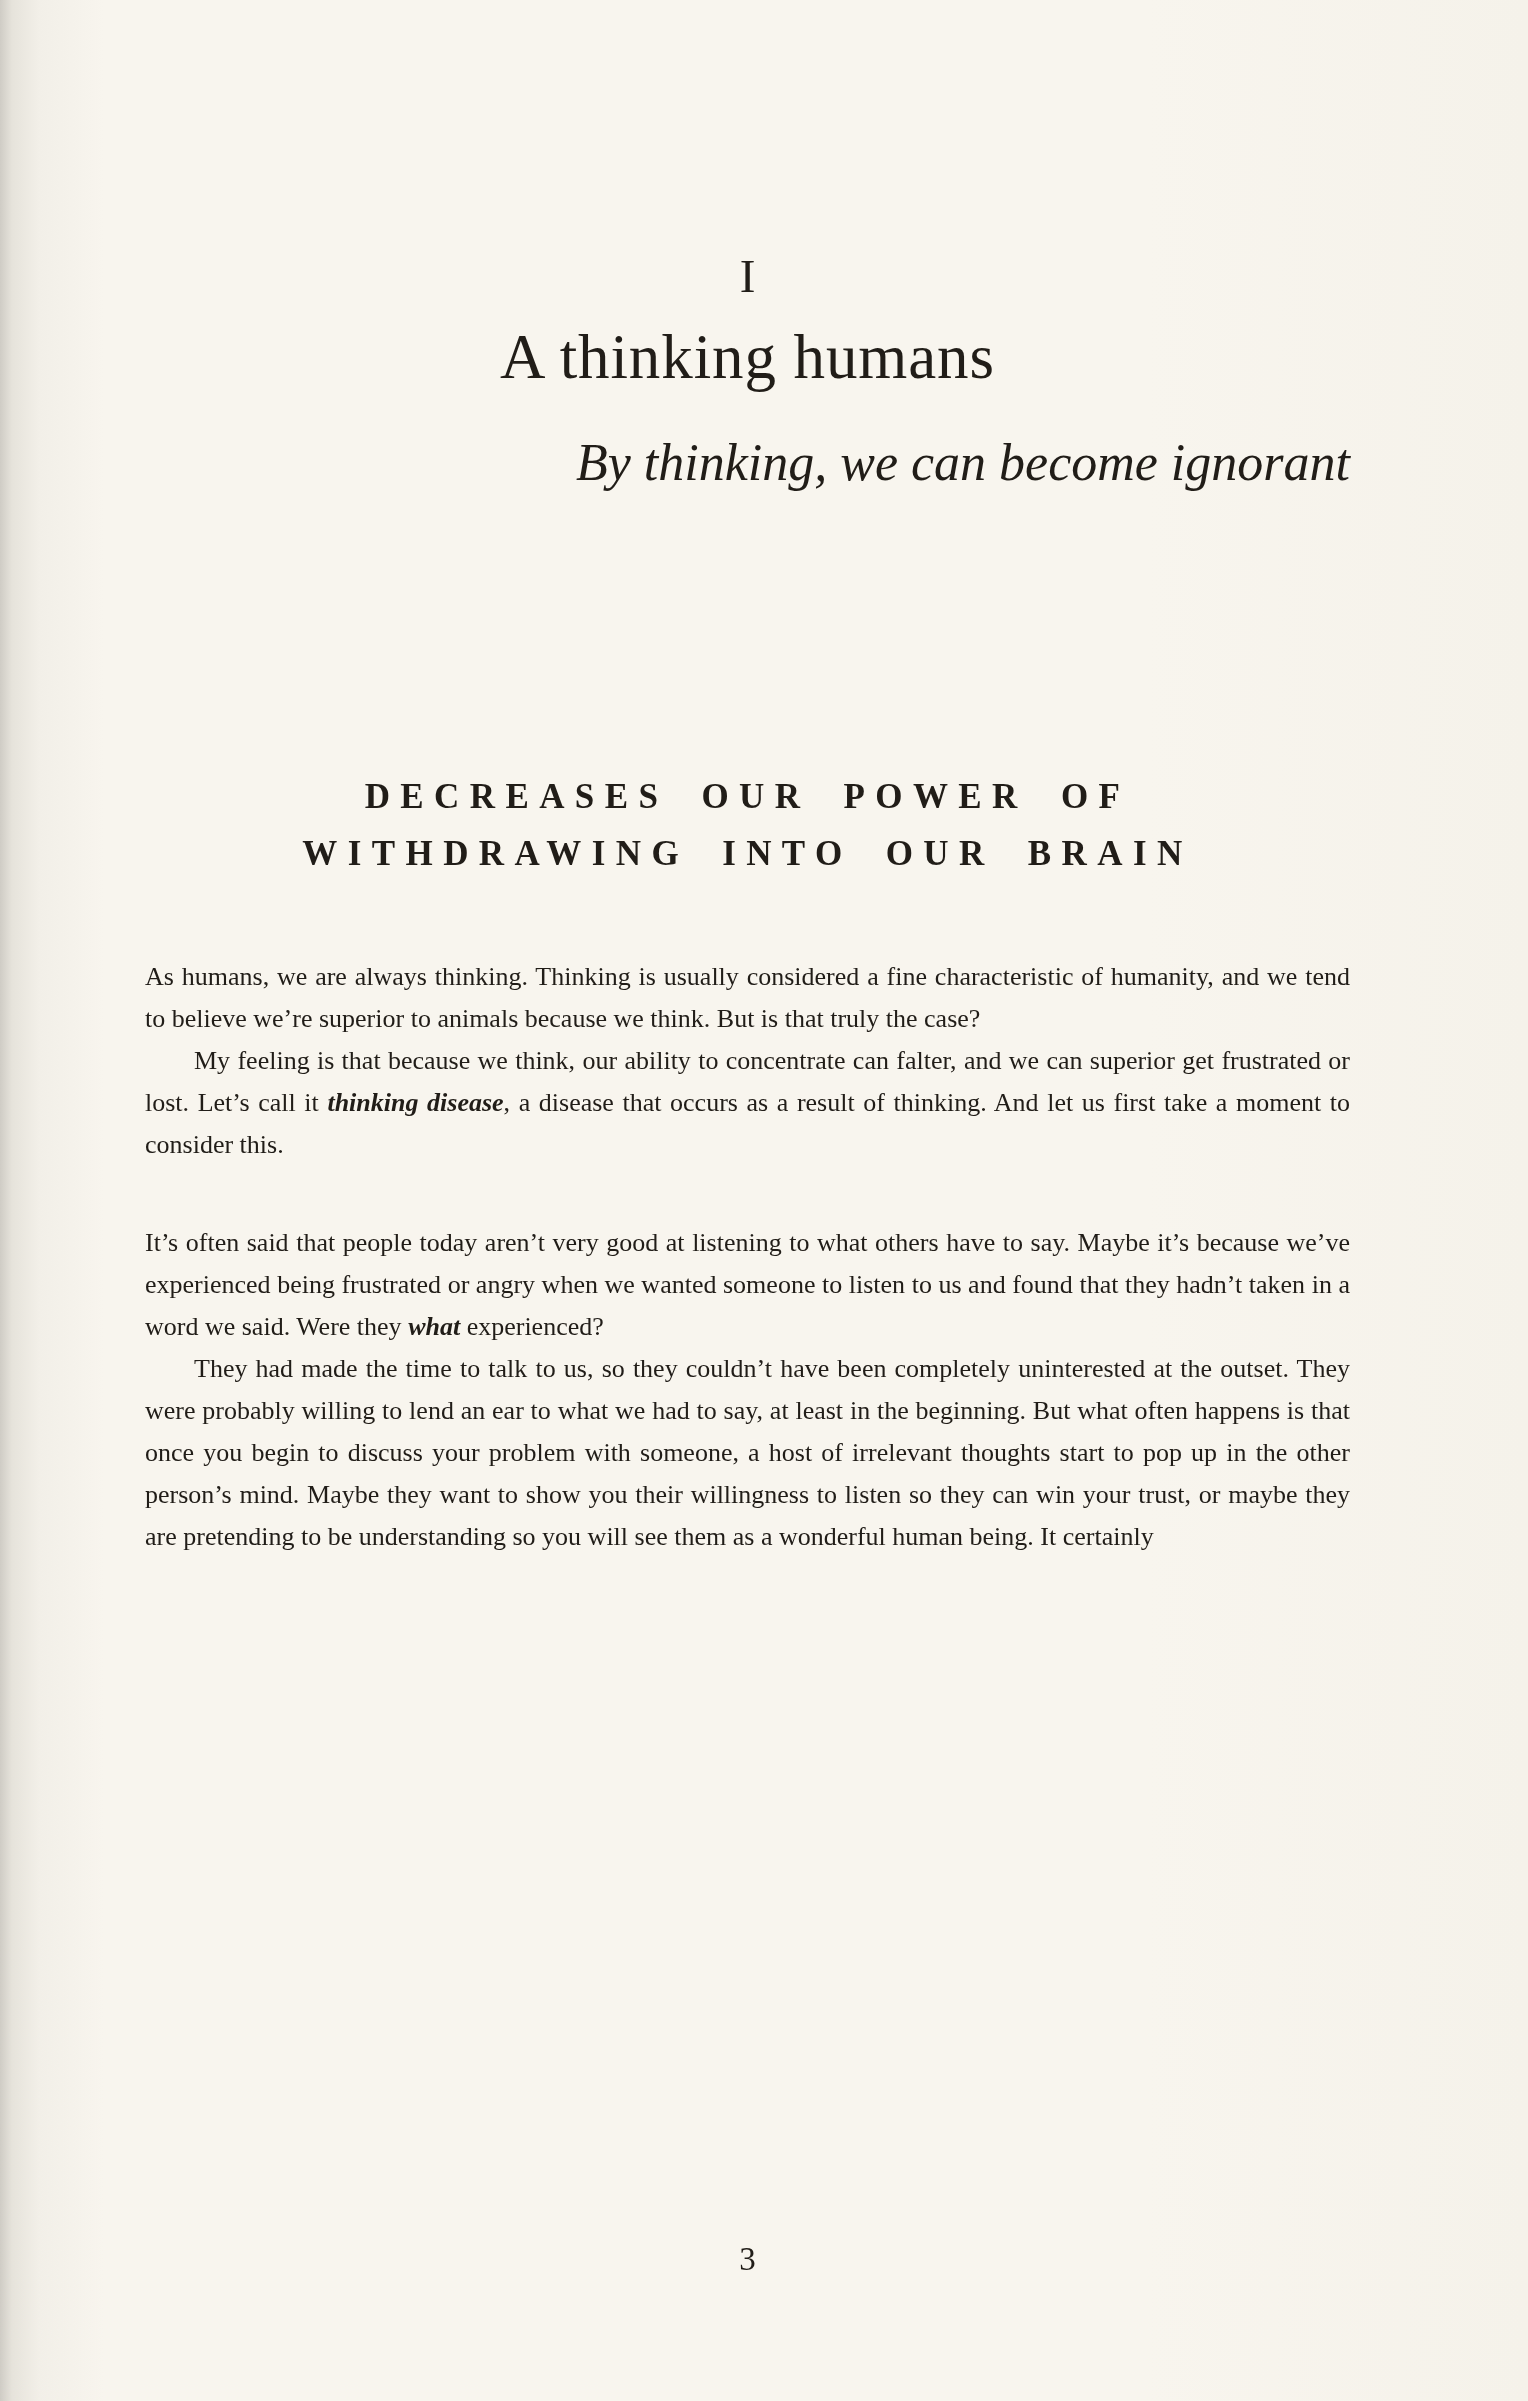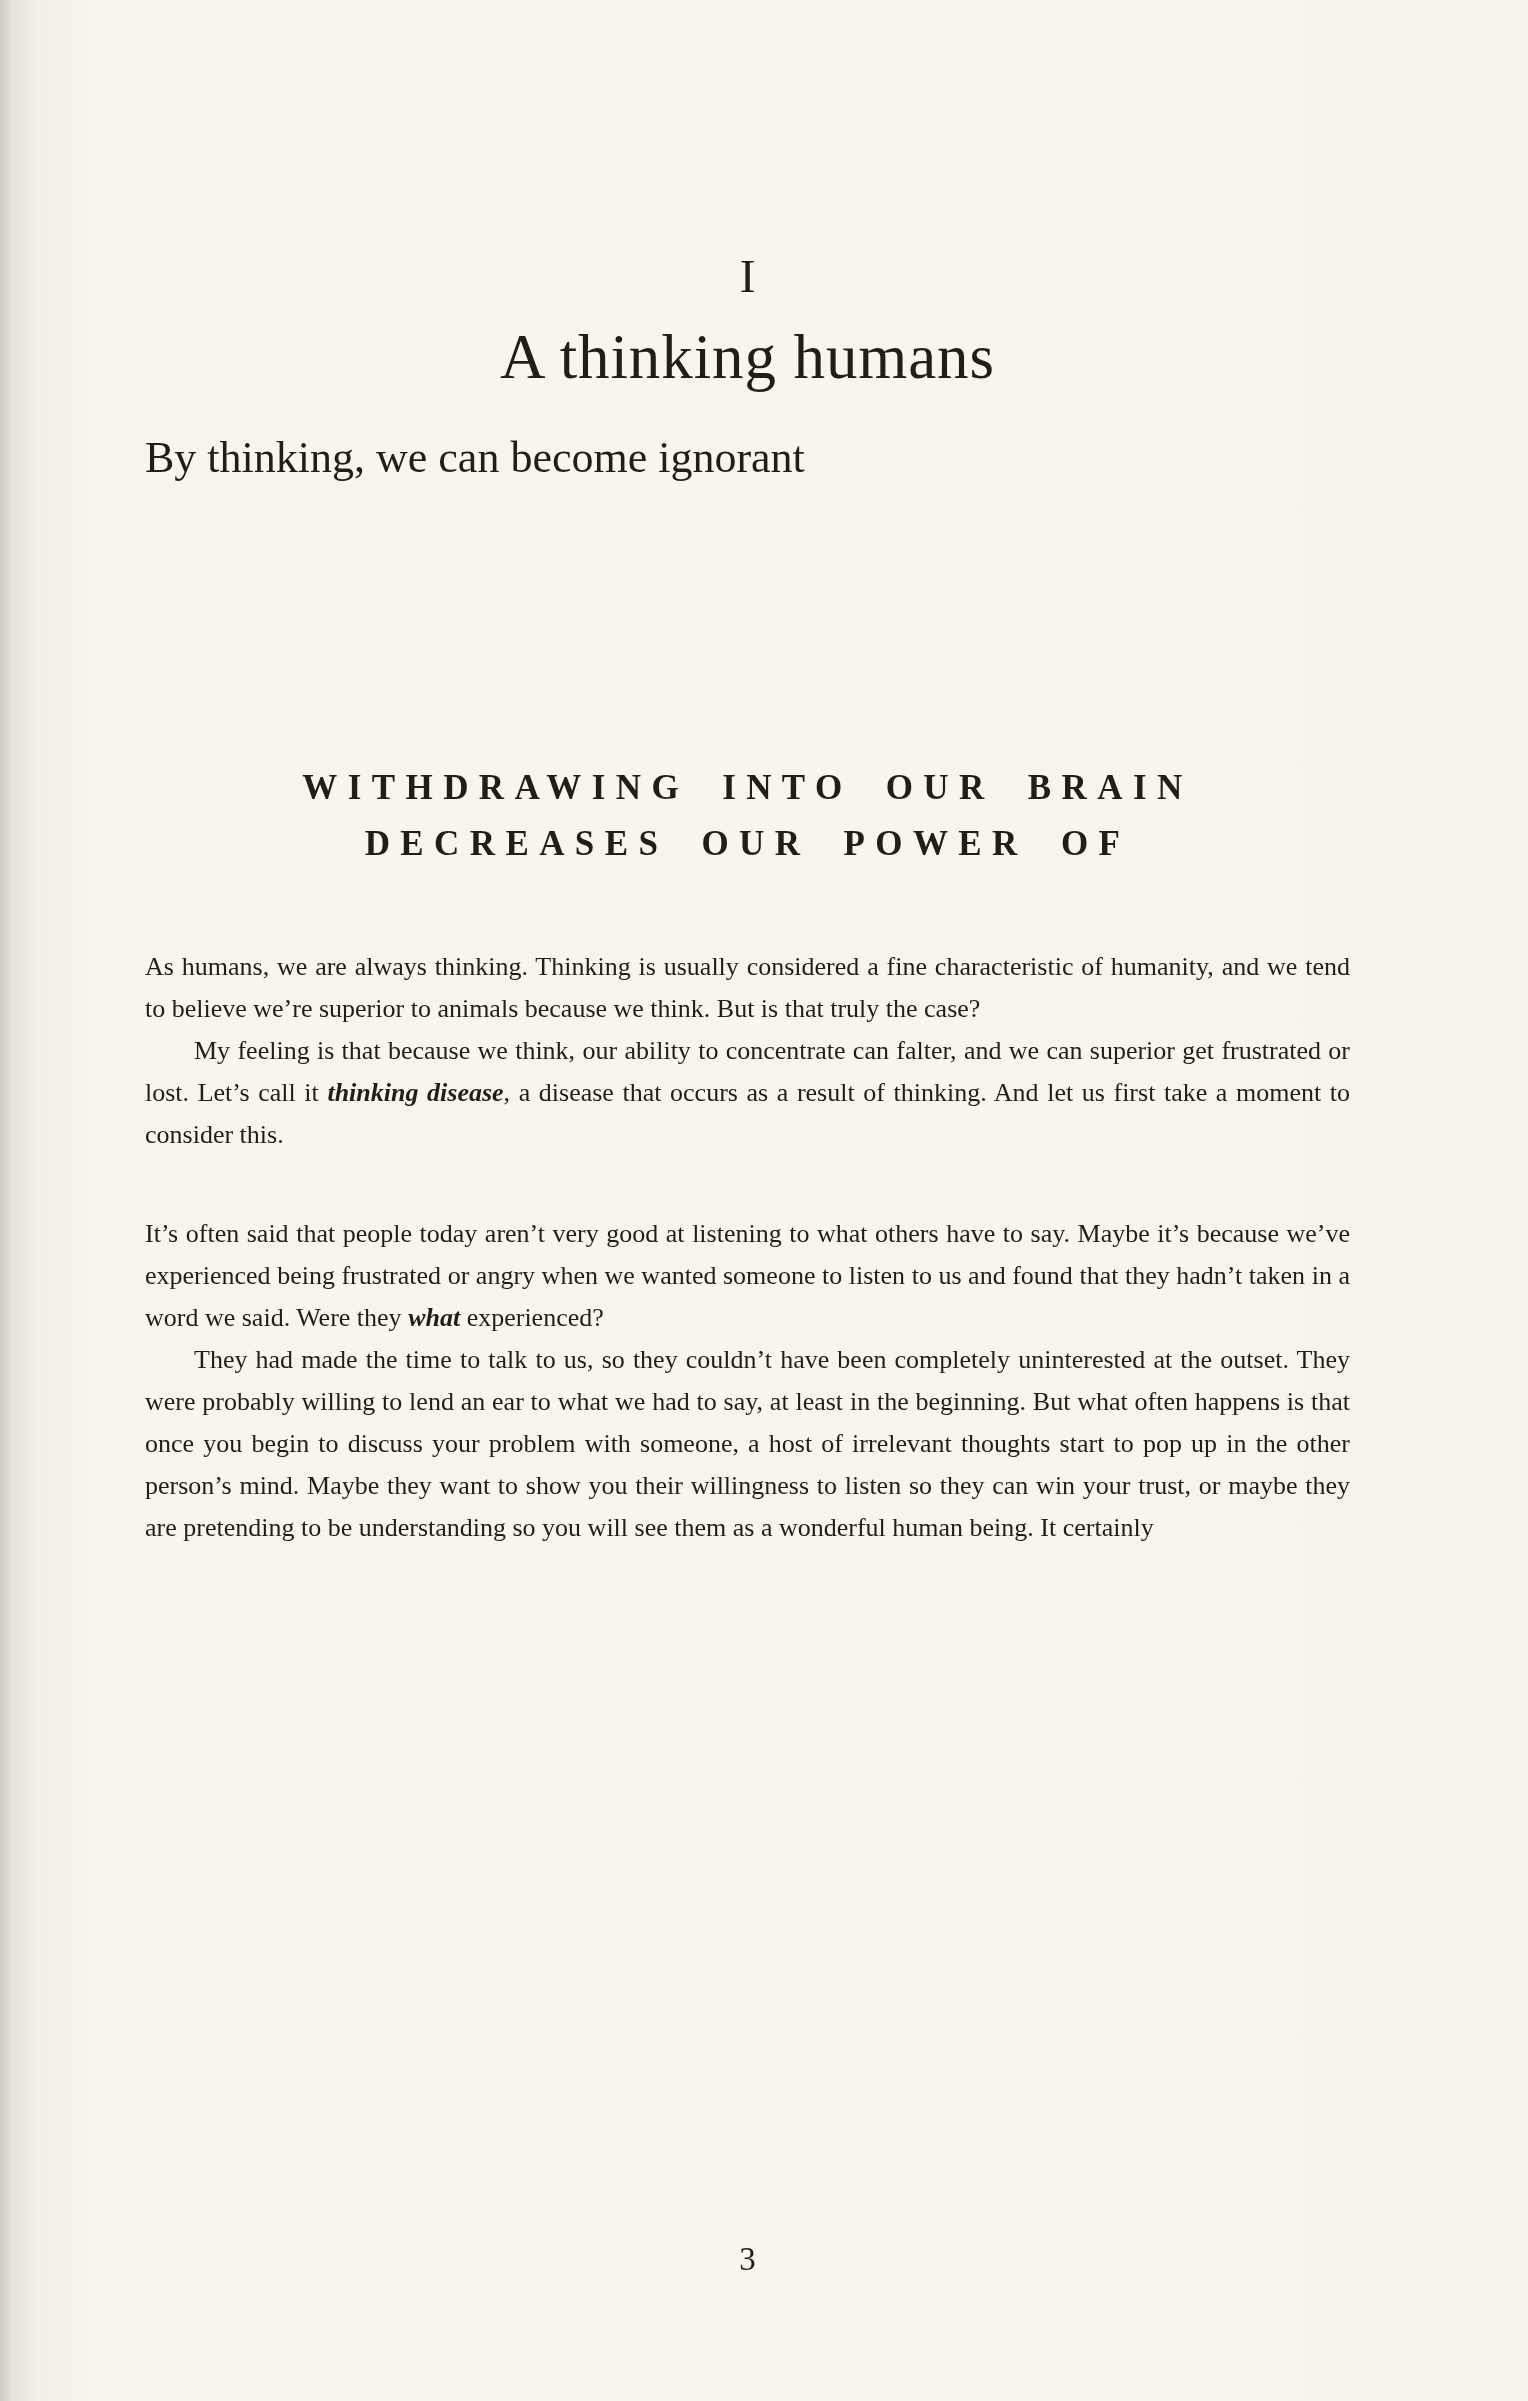--- a/index.html
+++ b/index.html
@@ -45,22 +45,23 @@
   .chapter-title {
     margin: 22.5px 0 0 0;
     text-align: center;
     font-size: 63px;
     font-weight: normal;
     line-height: 1.1;
     letter-spacing: 0.9px;
   }
   .chapter-subtitle {
     margin-top: 40px;
-    text-align: left;
-    font-size: 44px;
+    text-align: right;
+    font-style: italic;
+    font-size: 52px;
     line-height: 1.2;
   }
   .section-heading {
     margin-top: 275px;
     text-align: center;
     font-size: 35px;
     font-weight: bold;
     letter-spacing: 10.4px;
     word-spacing: 14px;
     line-height: 1.62;
@@ -99,22 +100,22 @@
 <div class="page">
   <div class="content">
 
     <div class="chapter-number">I</div>
 
     <h1 class="chapter-title">A thinking humans</h1>
 
     <div class="chapter-subtitle">By thinking, we can become ignorant</div>
 
     <div class="section-heading">
+      <div>DECREASES OUR POWER OF</div>
       <div>WITHDRAWING INTO OUR BRAIN</div>
-      <div>DECREASES OUR POWER OF</div>
     </div>
 
     <div class="body-text">
 
       <p class="no-indent"><span>As humans, we are always thinking. Thinking is usually considered a fine characteristic of humanity, and we tend to believe we’re superior to animals because we think. But is that truly the case?</span></p>
 
       <p class="indent"><span>My feeling is that because we think, our ability to concentrate can falter, and we can superior get frustrated or lost. Let’s call it </span><em>thinking disease</em><span>, a disease that occurs as a result of thinking. And let us first take a moment to consider this.</span></p>
 
       <p class="no-indent block-gap"><span>It’s often said that people today aren’t very good at listening to what others have to say. Maybe it’s because we’ve experienced being frustrated or angry when we wanted someone to listen to us and found that they hadn’t taken in a word we said. Were they </span><em>what</em><span> experienced?</span></p>
 

